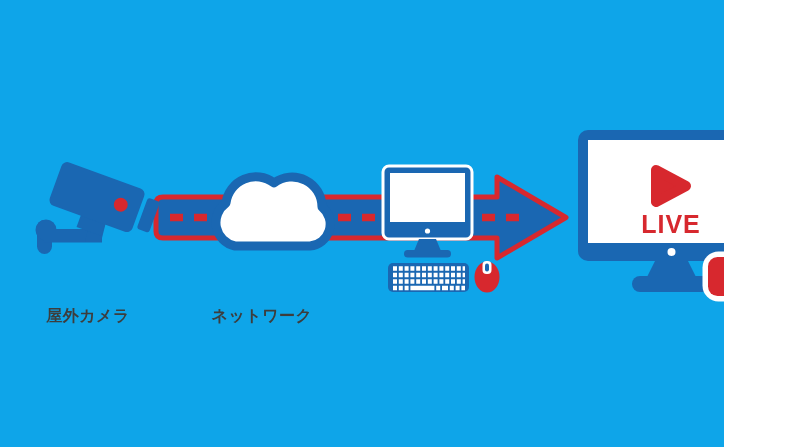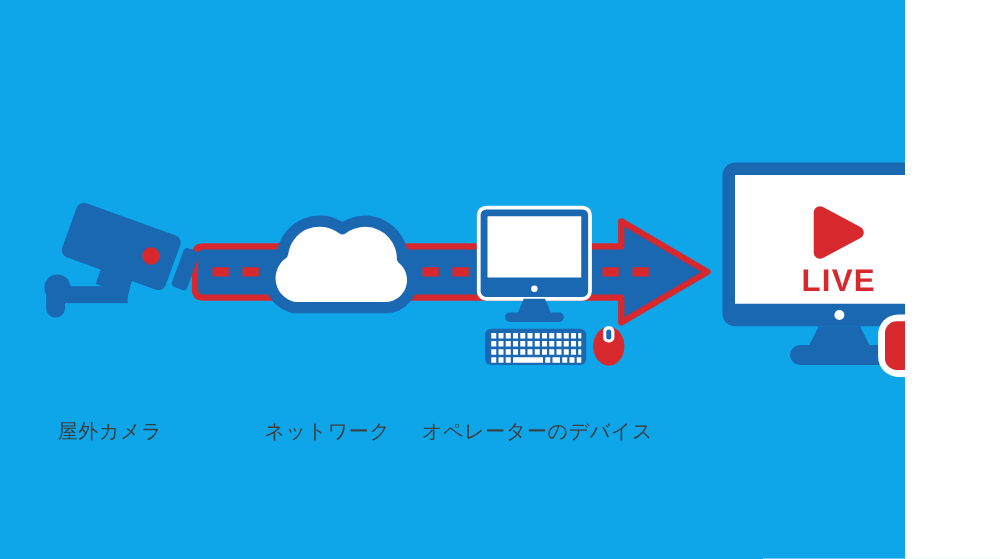--- a/index.html
+++ b/index.html
@@ -10,25 +10,24 @@
     overflow:hidden;
     font-family:"Liberation Sans","DejaVu Sans",sans-serif;
   }
   .diagram-svg{position:absolute;left:0;top:0;}
   .labels{position:absolute;left:0;top:0;width:100%;height:100%;pointer-events:none;}
   .stage-label{
     position:absolute;
     top:306px;
     transform:translateX(-50%);
     font-size:16px;
-    font-weight:400;
+    font-weight:700;
     color:#3d3d3d;
     letter-spacing:0.5px;
     white-space:nowrap;
-    margin-top:29px;
   }
   .lbl-camera{left:88px;}
   .lbl-network{left:262px;}
   .lbl-operator{left:430px;}
   .lbl-live{left:671px;}
 </style>
 </head>
 <body>
 
 <div class="stage">
@@ -101,16 +100,15 @@
         <rect x="702.5" y="251.5" width="69" height="50" rx="16" fill="#ffffff"></rect>
         <rect x="708" y="257" width="58" height="39" rx="9.5" fill="#d7282e"></rect>
         <path d="M730,266.5 L749,276.5 L730,286.5 Z" fill="#ffffff"></path>
       </g>
     </g>
   </svg>
 
   <div class="labels">
     <div class="stage-label lbl-camera">屋外カメラ</div>
     <div class="stage-label lbl-network">ネットワーク</div>
-    <div class="stage-label lbl-operator">オペレーターのデバイス</div>
   </div>
 
 </div>
 
 </body></html>

